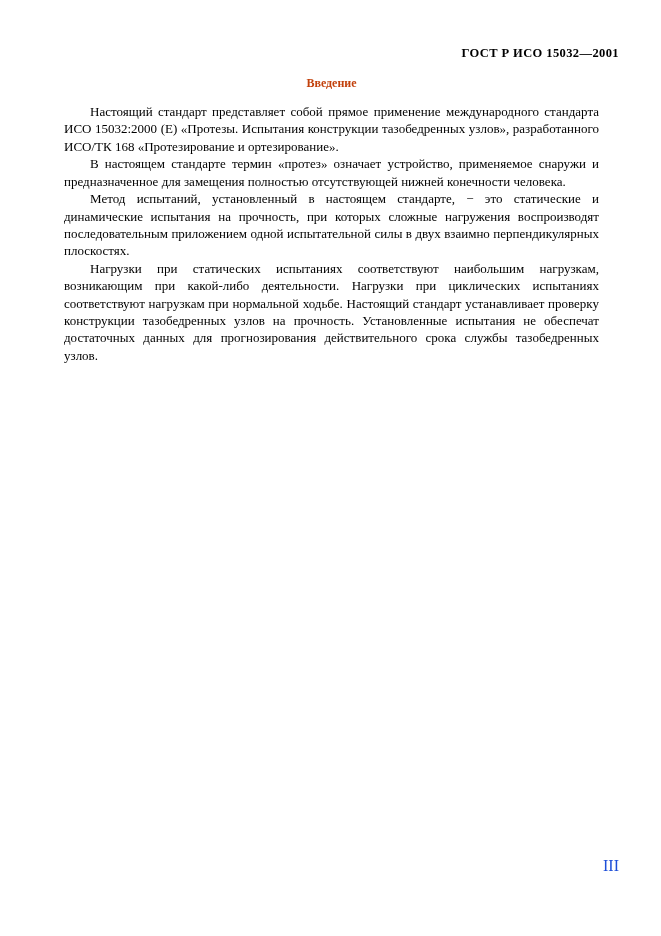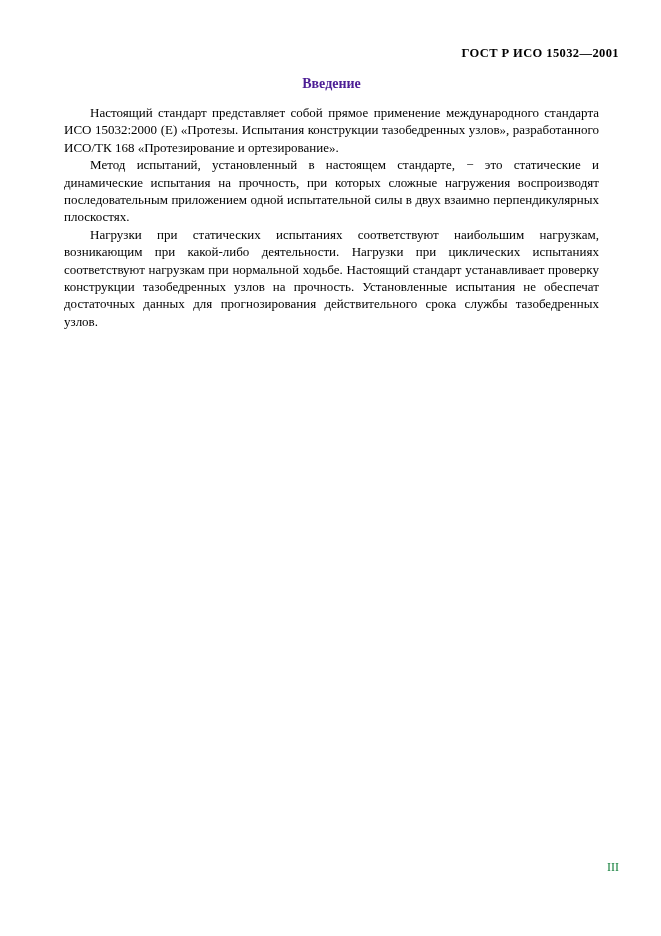--- a/index.html
+++ b/index.html
@@ -27,54 +27,55 @@
     color: #000;
   }
   .content {
     position: absolute;
     top: 76px;
     left: 64px;
     width: 535px;
   }
   .section-title {
     text-align: center;
-    font-size: 14px;
+    font-size: 12px;
     margin: 0 0 12px 0;
-    color: #4c1d95;
+    color: #c2410c;
   }
   p.body-par {
     margin: 0 0 0.5px 0;
     font-size: 13px;
     line-height: 17.3px;
     text-align: justify;
     text-indent: 26px;
     color: #000;
     hyphens: manual;
   }
   .folio {
     position: absolute;
     bottom: 61px;
     right: 42px;
-    font-size: 12px;
-    color: #15803d;
+    font-size: 16px;
+    color: #1d4ed8;
     font-family: "Liberation Serif", "DejaVu Serif", serif;
   }
 </style>
 </head>
 <body>
 
 <div class="page">
 
   <div class="header">ГОСТ Р ИСО 15032—2001</div>
 
   <div class="content">
 
     <h1 class="section-title">Введение</h1>
 
     <p class="body-par">Настоящий стандарт представляет собой прямое применение международного стандарта ИСО 15032:2000 (E) «Протезы. Испытания конструкции тазобедренных узлов», разработанного ИСО/ТК 168 «Протезирование и ортезирование».</p>
+    <p class="body-par">В настоящем стандарте термин «протез» означает устройство, применяемое снаружи и пред­назначенное для замещения полностью отсутствующей нижней конечности человека.</p>
     <p class="body-par">Метод испытаний, установленный в настоящем стандарте, − это статические и динамические испытания на прочность, при которых сложные нагружения воспроизводят последовательным приложением одной испытательной силы в двух взаимно перпендикулярных плоскостях.</p>
     <p class="body-par">Нагрузки при статических испытаниях соответствуют наибольшим нагрузкам, возникающим при какой-либо деятельности. Нагрузки при циклических испытаниях соответствуют нагрузкам при нормальной ходьбе. Настоящий стандарт устанавливает проверку конструкции тазобедренных узлов на прочность. Установленные испытания не обеспечат достаточных данных для прогнозирования действительного срока службы тазобедренных узлов.</p>
 
   </div>
 
   <div class="folio">III</div>
 
 </div>
 
 </body></html>

